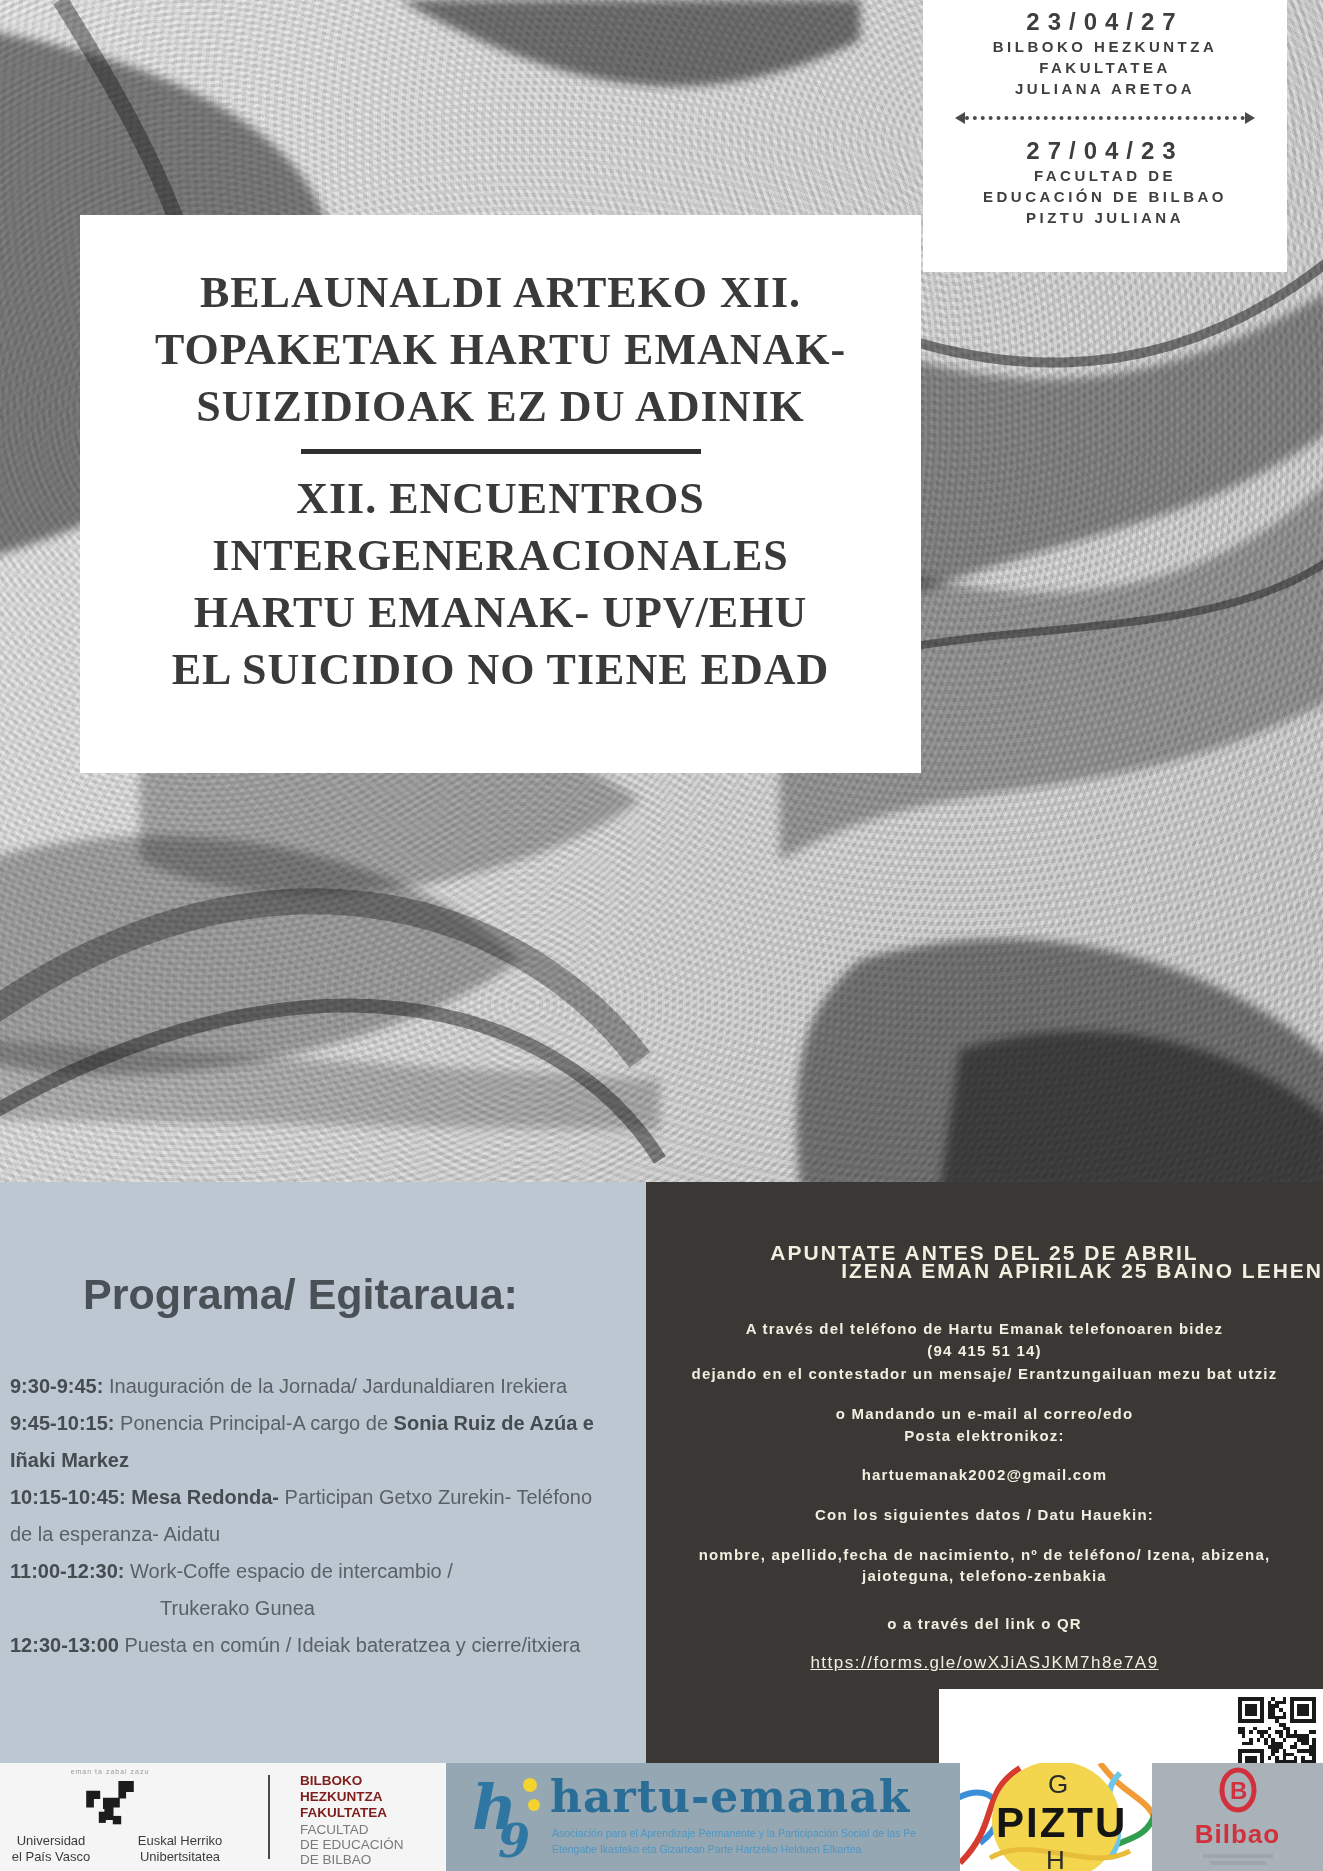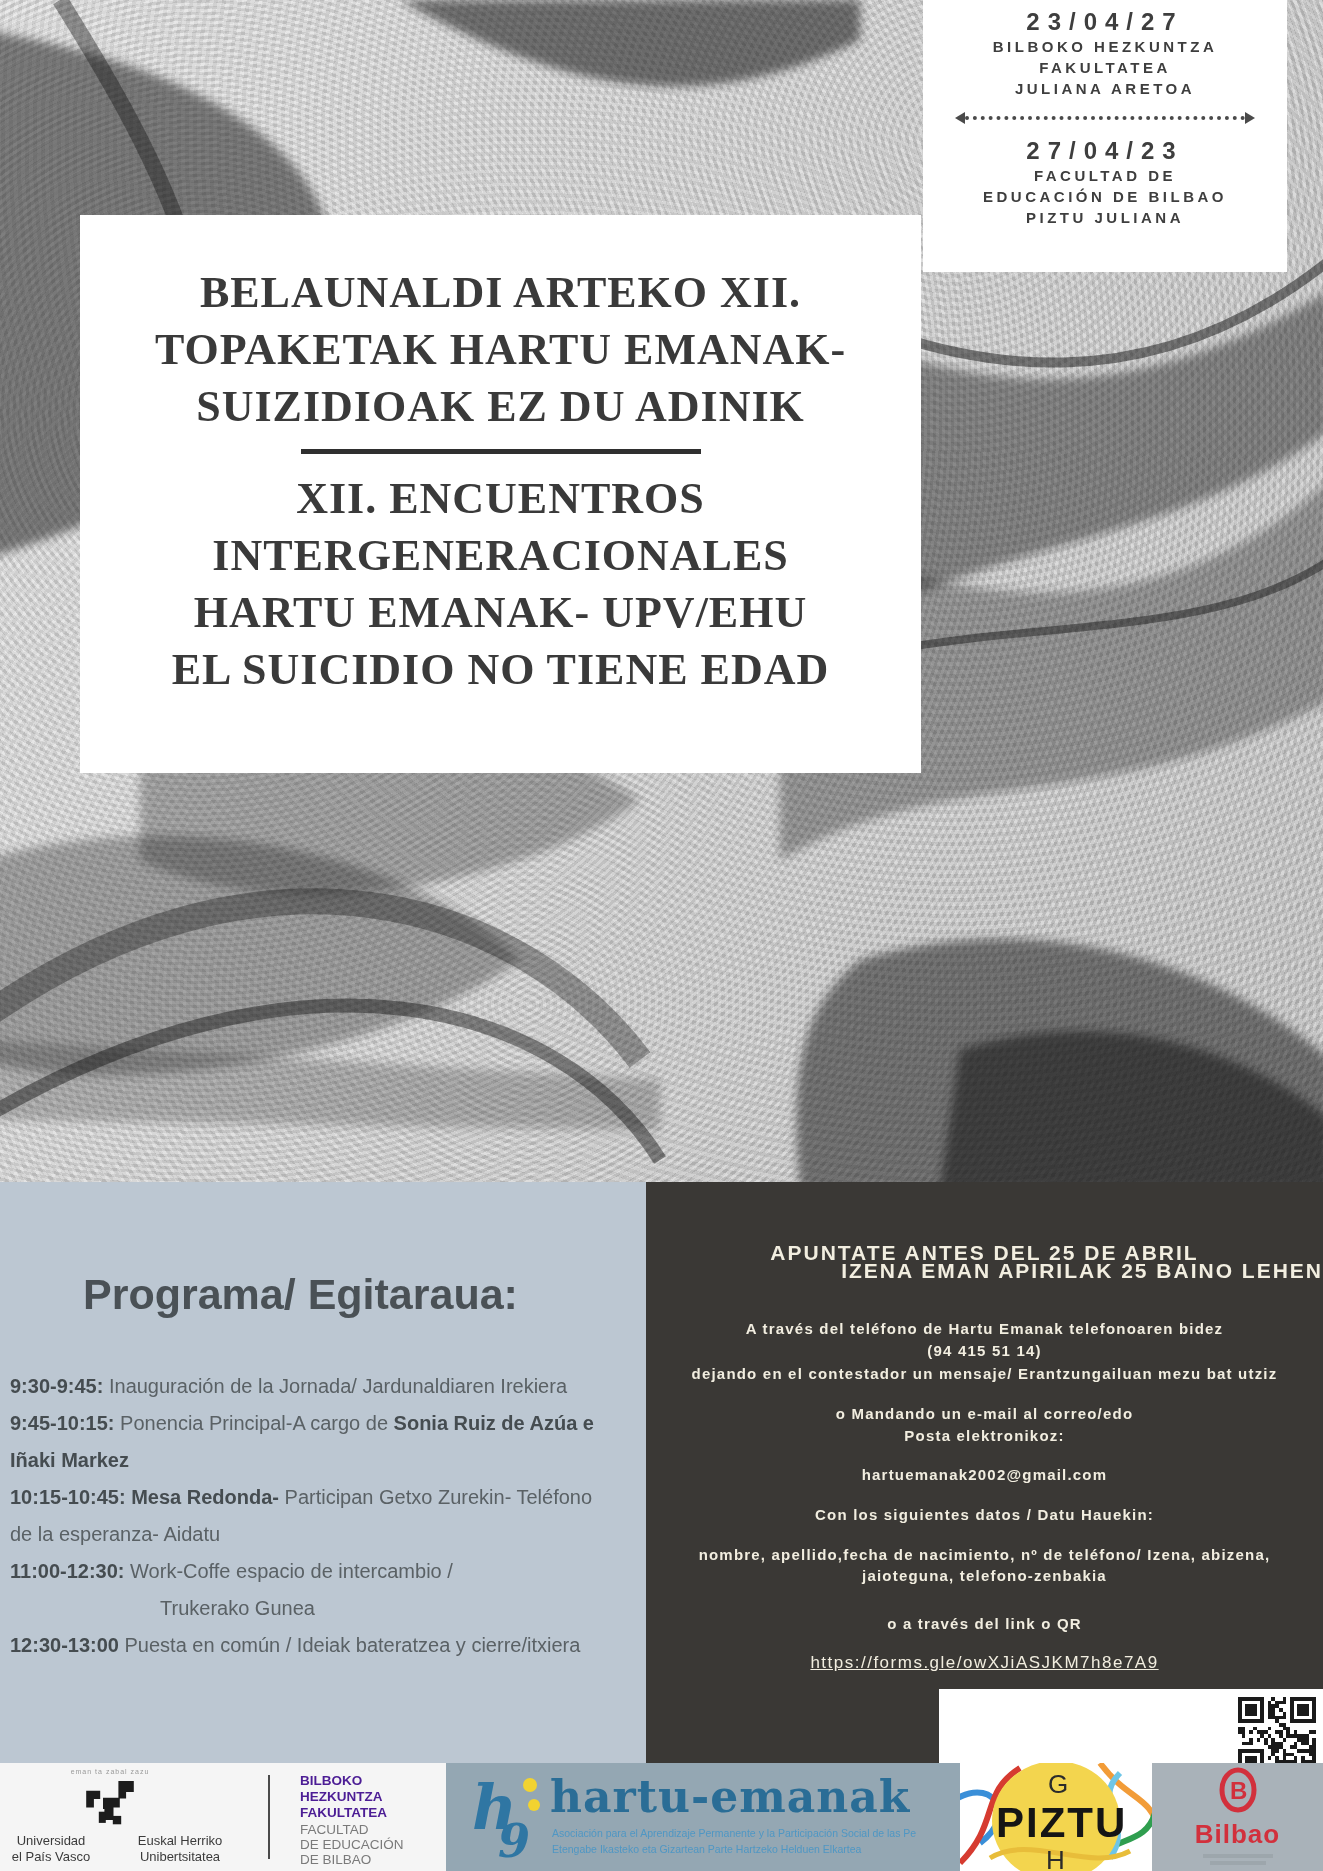--- a/index.html
+++ b/index.html
@@ -58,21 +58,21 @@
     display:flex;justify-content:center;padding-top:8px;box-sizing:border-box;}
 
   
   .footer{position:absolute;left:0;top:1763px;width:1323px;height:108px;}
   .f-upv{position:absolute;left:0;top:0;width:446px;height:108px;background:#f5f5f5;overflow:hidden;}
   .upv-motto{position:absolute;left:30px;top:5px;width:160px;text-align:center;font-size:7px;color:#9a9a9a;letter-spacing:1px;}
   .upv-symbol{position:absolute;left:82px;top:16px;}
   .upv-es{position:absolute;left:-14px;top:70px;font-size:13px;line-height:16px;color:#3b3b3b;text-align:center;width:130px;}
   .upv-eu{position:absolute;left:120px;top:70px;font-size:13px;line-height:16px;color:#3b3b3b;text-align:center;width:120px;}
   .f-divider{position:absolute;left:268px;top:12px;width:2px;height:84px;background:#4a4a4a;}
-  .fac-eu{position:absolute;left:300px;top:10px;font-size:13.5px;line-height:16px;font-weight:bold;color:#4c1d95;}
+  .fac-eu{position:absolute;left:300px;top:10px;font-size:13.5px;line-height:16px;font-weight:bold;color:#7f1d1d;}
   .fac-es{position:absolute;left:300px;top:59px;font-size:13.5px;line-height:15px;color:#7a7a7a;}
   .f-hartu{position:absolute;left:446px;top:0;width:514px;height:108px;background:#94a7b3;overflow:hidden;}
   .hartu-mark{position:absolute;left:26px;top:10px;}
   .hartu-word{position:absolute;left:104px;top:8px;font-family:"DejaVu Serif","Liberation Serif",serif;
     font-weight:bold;font-size:44px;color:#2a6d96;letter-spacing:1px;}
   .hartu-tag{position:absolute;left:106px;font-size:10.5px;color:#4f97c4;white-space:nowrap;}
   .ht1{top:64px;} .ht2{top:80px;}
   .f-piztu{position:absolute;left:960px;top:0;width:192px;height:108px;background:#fff;overflow:hidden;}
   .f-bilbao{position:absolute;left:1152px;top:0;width:171px;height:108px;background:#a9b2b9;text-align:center;overflow:hidden;}
   .bilbao-word{margin-top:2px;font-size:26px;font-weight:bold;color:#d2303c;letter-spacing:1px;}

